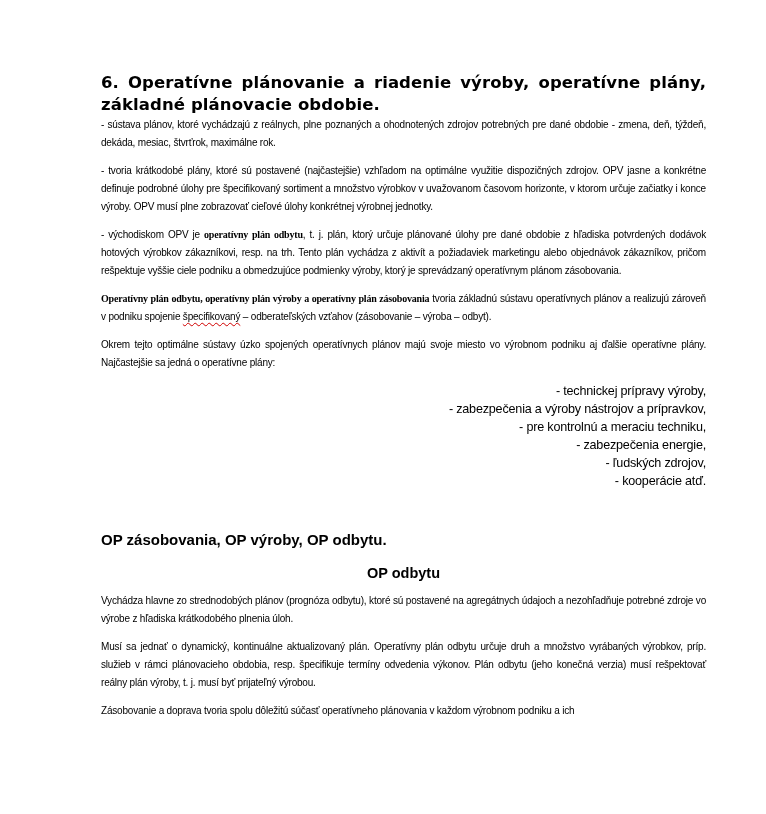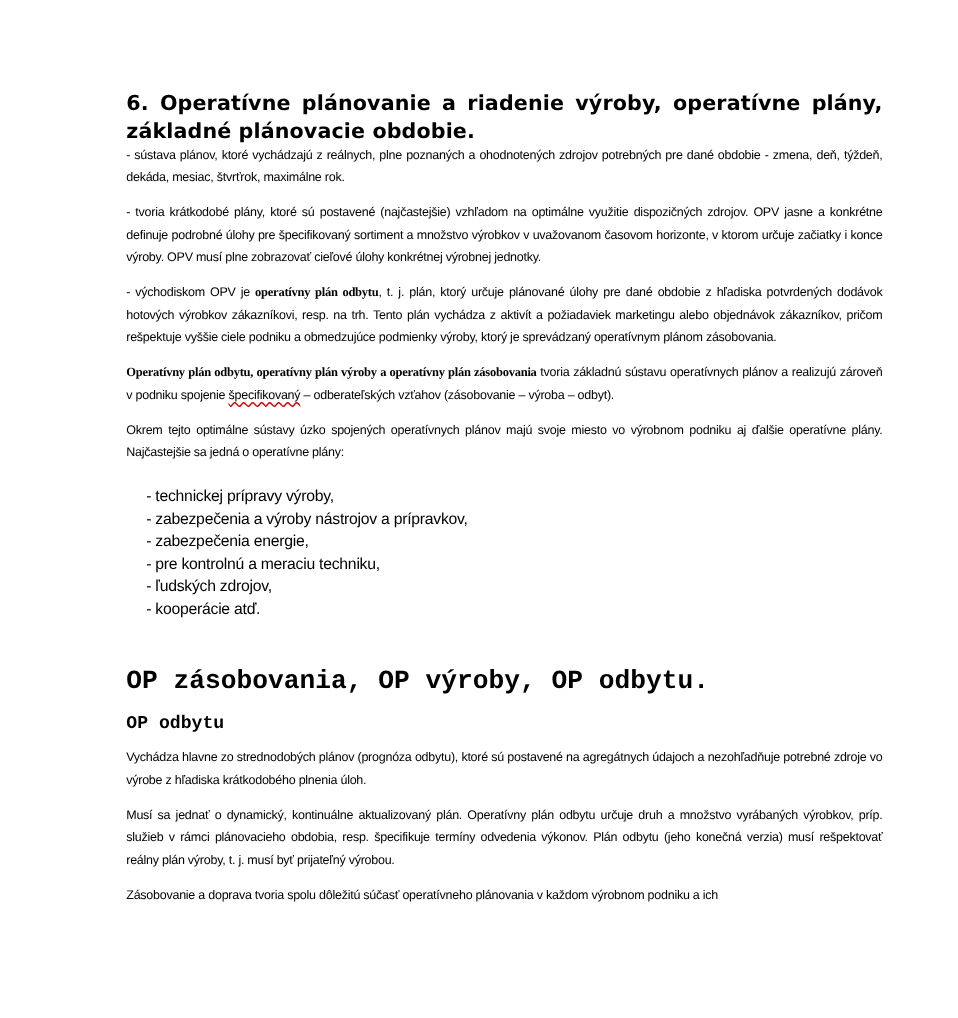--- a/index.html
+++ b/index.html
@@ -32,40 +32,42 @@
   }
   .p {
     font-size: 10px;
     line-height: 18px;
     margin: 0 0 10px 0;
     text-align: justify;
     letter-spacing: -0.2px;
   }
   .list {
     list-style: none;
-    margin: 16px;
+    margin: 0;
     padding: 0;
     font-size: 12.6px;
     line-height: 18px;
     letter-spacing: -0.2px;
+    text-align: right;
   }
   .list li { margin: 0; padding: 0; }
   .h2 {
-    font-family: Liberation Mono, monospace;
+    font-family: Liberation Sans, sans-serif;
     font-weight: bold;
-    font-size: 21px;
+    font-size: 15px;
     line-height: 22px;
     margin: 39px 0 0 0;
   }
   .h3 {
-    font-family: Liberation Mono, monospace;
+    font-family: Liberation Sans, sans-serif;
     font-weight: bold;
     font-size: 14.5px;
     line-height: 18px;
     margin: 13px 0 10px 0;
+    text-align: center;
   }
   b { font-weight: bold; font-family: Liberation Serif, serif; }
   .spell {
     text-decoration: underline wavy #d00000;
     text-decoration-thickness: 1px;
     text-underline-offset: 2px;
   }
   .gap-before-list { margin-bottom: 10px; }
 </style>
 </head>
@@ -81,22 +83,22 @@
 
   <p class="p"><span>- východiskom OPV je </span><b>operatívny plán odbytu</b><span>, t. j. plán, ktorý určuje plánované úlohy pre dané obdobie z hľadiska potvrdených dodávok hotových výrobkov zákazníkovi, resp. na trh. Tento plán vychádza z aktivít a požiadaviek marketingu alebo objednávok zákazníkov, pričom rešpektuje vyššie ciele podniku a obmedzujúce podmienky výroby, ktorý je sprevádzaný operatívnym plánom zásobovania.</span></p>
 
   <p class="p"><b>Operatívny plán odbytu, operatívny plán výroby a operatívny plán zásobovania</b><span> tvoria základnú sústavu operatívnych plánov a realizujú zároveň v podniku spojenie </span><span class="spell">špecifikovaný</span><span> – odberateľských vzťahov (zásobovanie – výroba – odbyt).</span></p>
 
   <p class="p gap-before-list">Okrem tejto optimálne sústavy úzko spojených operatívnych plánov majú svoje miesto vo výrobnom podniku aj ďalšie operatívne plány. Najčastejšie sa jedná o operatívne plány:</p>
 
   <ul class="list">
     <li>- technickej prípravy výroby,</li>
     <li>- zabezpečenia a výroby nástrojov a prípravkov,</li>
+    <li>- pre kontrolnú a meraciu techniku,</li>
     <li>- zabezpečenia energie,</li>
-    <li>- pre kontrolnú a meraciu techniku,</li>
     <li>- ľudských zdrojov,</li>
     <li>- kooperácie atď.</li>
   </ul>
 
   <h2 class="h2">OP zásobovania, OP výroby, OP odbytu.</h2>
 
   <h3 class="h3">OP odbytu</h3>
 
   <p class="p">Vychádza hlavne zo strednodobých plánov (prognóza odbytu), ktoré sú postavené na agregátnych údajoch a nezohľadňuje potrebné zdroje vo výrobe z hľadiska krátkodobého plnenia úloh.</p>
 

